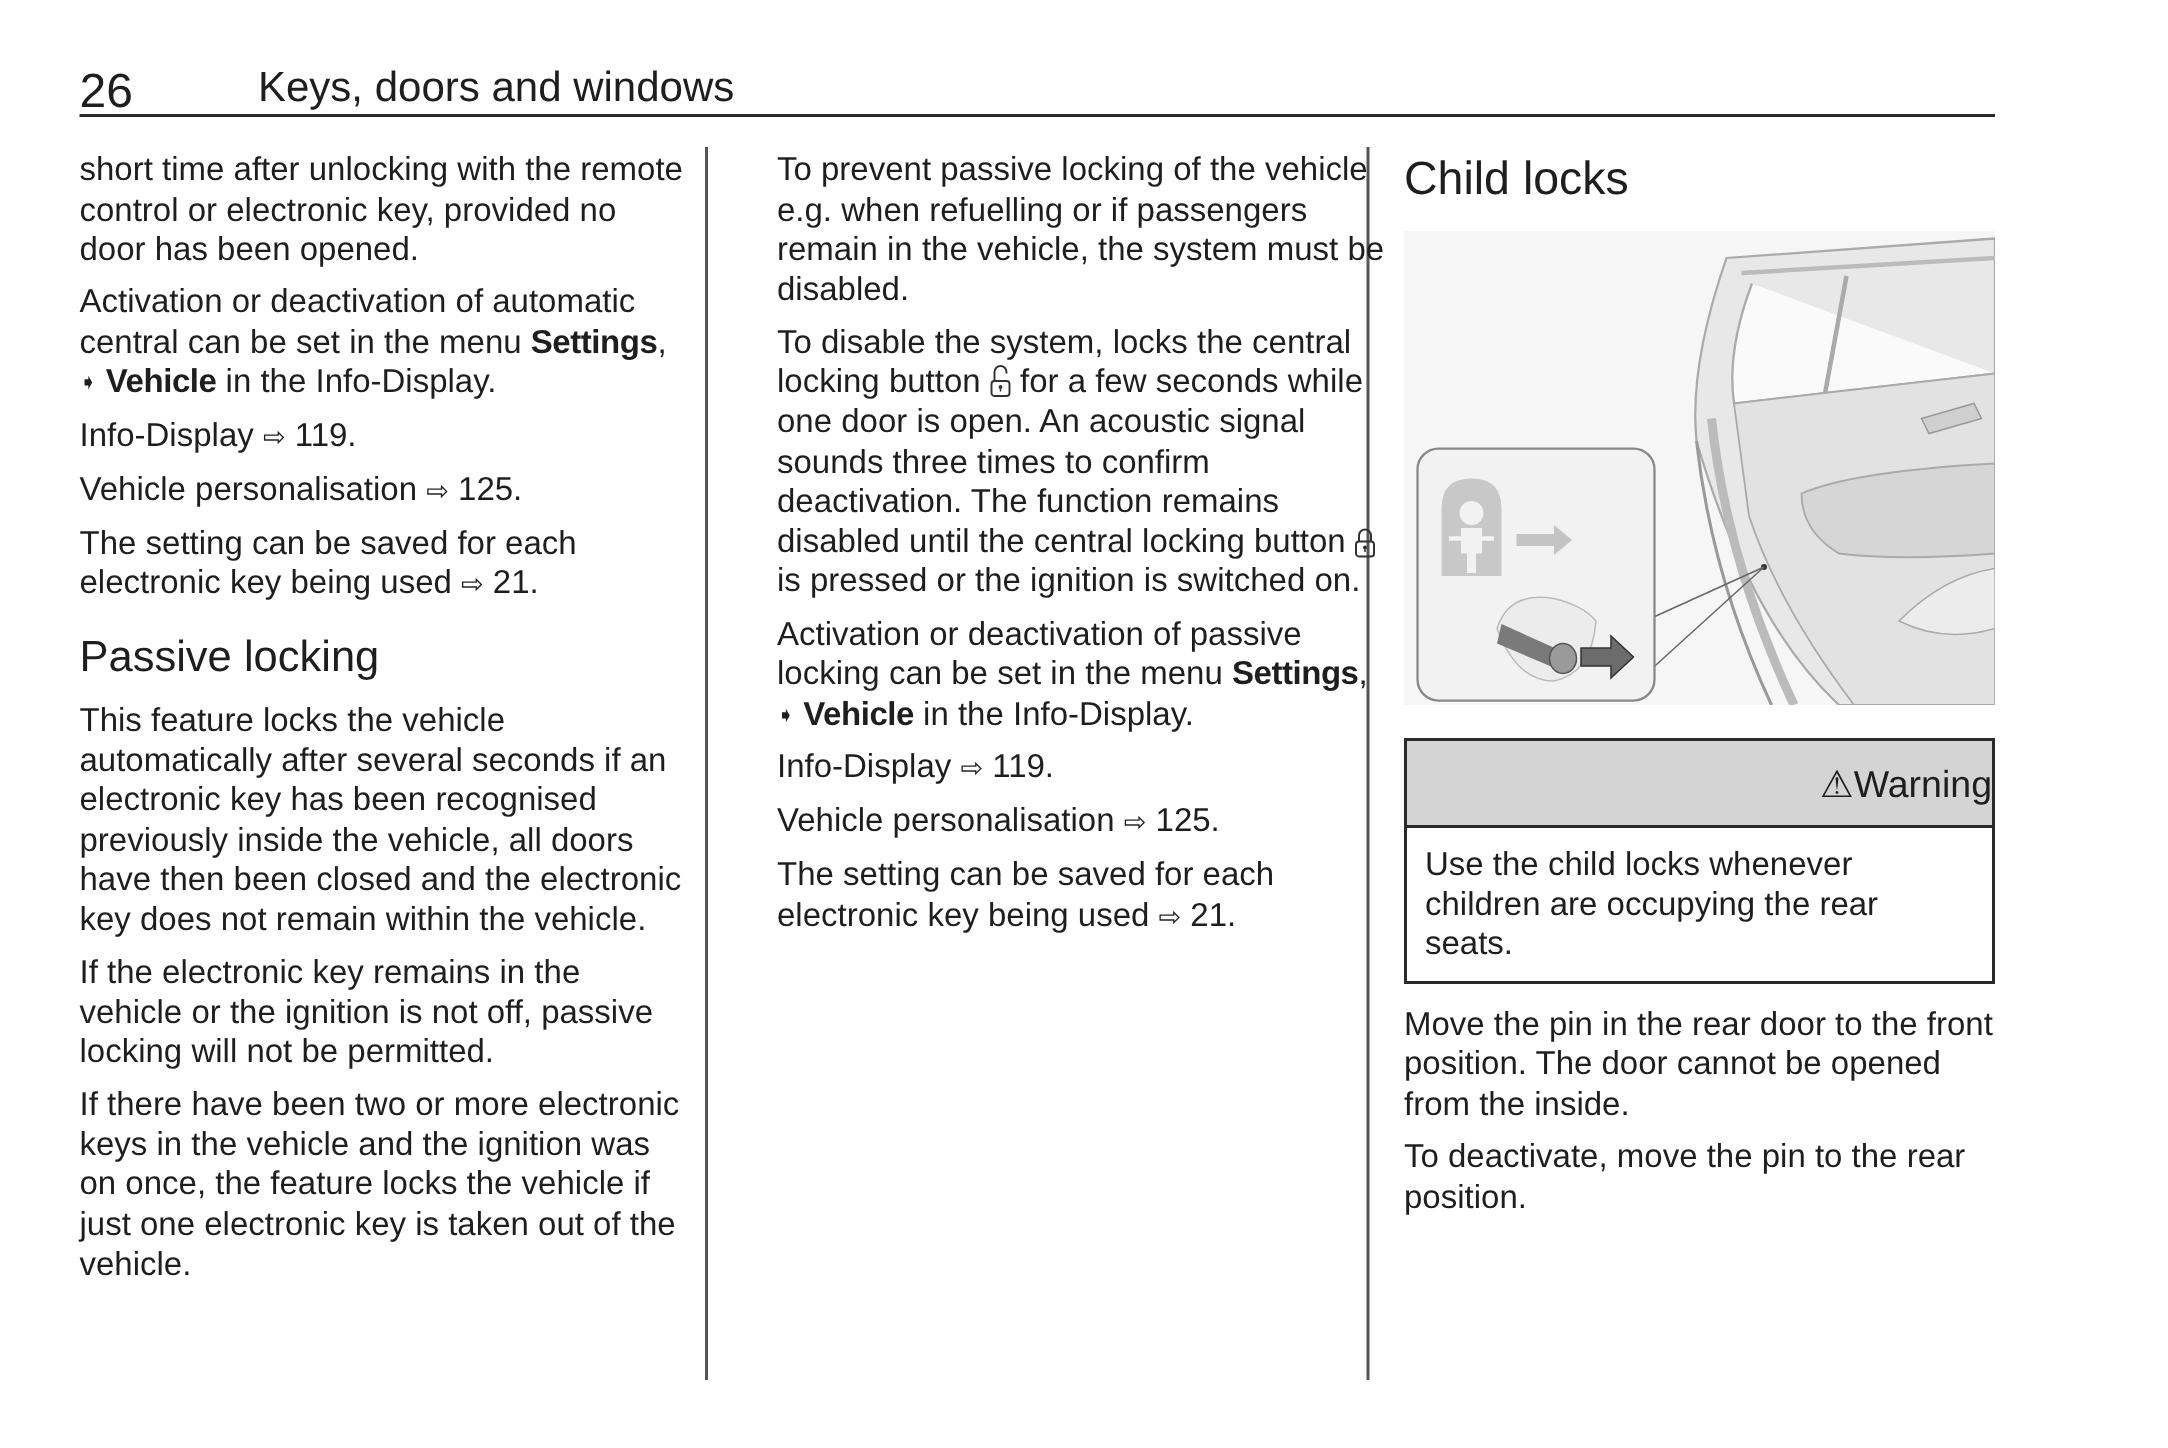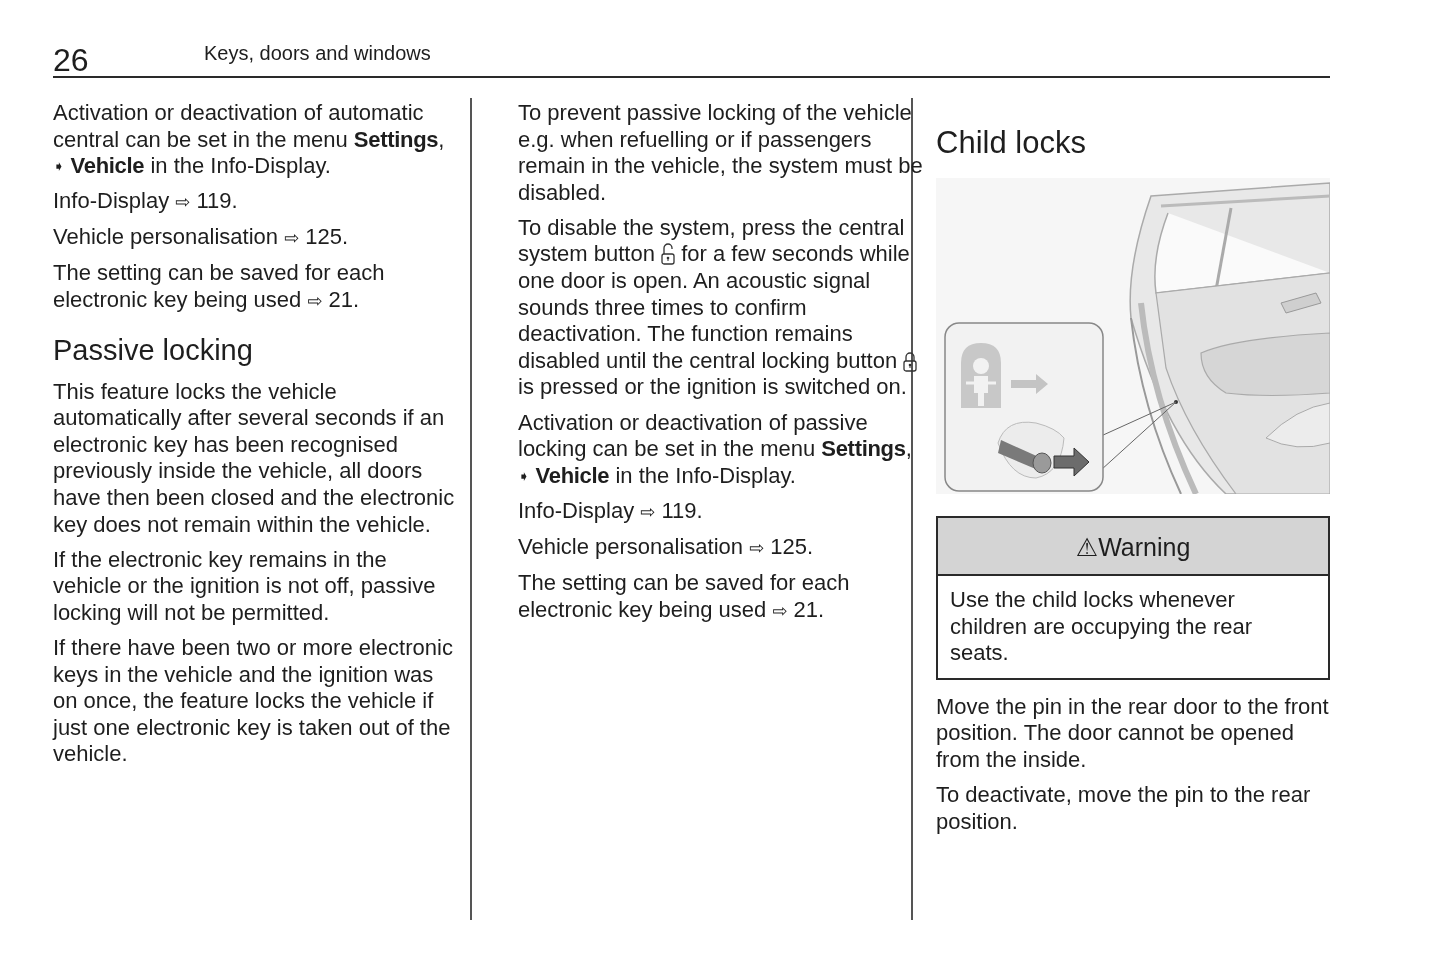--- a/index.html
+++ b/index.html
@@ -2,58 +2,59 @@
 <html><head>
   <meta charset="utf-8">
   <style>
     html, body { margin: 0; padding: 0; background: #ffffff; }
     body {
       width: 1445px; height: 965px; position: relative; overflow: hidden;
       font-family: "Liberation Sans", sans-serif; color: #1e1e1e;
     }
     .header { position: absolute; left: 53px; top: 40px; width: 1277px; height: 36px; border-bottom: 2px solid #2a2a2a; }
     .page-num { position: absolute; left: 0; top: 2px; font-size: 32px; }
-    .chapter { position: absolute; left: 119px; top: 2px; font-size: 20px; margin-left: 32px; }
+    .chapter { position: absolute; left: 119px; top: 2px; font-size: 28px; }
 
     .col { position: absolute; top: 100px; font-size: 22px; line-height: 26.6px; }
     .col1 { left: 53px; width: 405px; }
     .col2 { left: 518px; width: 405px; }
-    .col3 { left: 936px; width: 394px; margin-top: 24px; }
+    .col3 { left: 936px; width: 394px; }
     .divider { position: absolute; top: 98px; width: 2px; height: 822px; background: #555; }
     .div1 { left: 470px; }
     .div2 { left: 911px; }
 
     p { margin: 0 0 8.5px 0; }
     h2 { margin: 20px 0 14px 0; font-size: 29px; font-weight: normal; line-height: 30px; }
     h1 { margin: 0 0 16px 0; font-size: 31px; font-weight: normal; line-height: 38px; }
     .b { font-weight: bold; letter-spacing: -0.3px; }
     .arrow { font-size: 14px; vertical-align: 2px; }
     .ref { font-size: 18px; }
 
     .lock-icon { display: inline-block; width: 14px; height: 22px; vertical-align: -4px; }
 
     .illustration { width: 394px; height: 316px; background: #f4f4f4; position: relative; overflow: hidden; margin-bottom: 22px; }
 
     .warning-box { border: 2px solid #2a2a2a; width: 390px; margin-bottom: 14px; }
-    .warning-head { background: #d4d4d4; border-bottom: 2px solid #2a2a2a; text-align: center; height: 56px; line-height: 58px; font-size: 25px; }
+    .warning-head { background: #d4d4d4; border-bottom: 2px solid #2a2a2a; text-align: right; height: 56px; line-height: 58px; font-size: 25px; }
     .warning-body { padding: 11px 30px 11px 12px; }
     .warning-body p { margin: 0; }
   </style>
 </head>
 <body>
 
 <div class="header">
   <span class="page-num">26</span>
   <span class="chapter">Keys, doors and windows</span>
 </div>
 
 <div class="divider div1"></div>
 <div class="divider div2"></div>
 
 <div class="col col1">
+  <p>short time after unlocking with the remote control or electronic key, provided no door has been opened.</p>
   <p>
     <span>Activation or deactivation of automatic central can be set in the menu </span><span class="b">Settings</span><span>, </span><span class="arrow">➧</span><span class="b"> Vehicle</span><span> in the Info-Display.</span>
   </p>
   <p>
     <span>Info-Display </span><span class="ref">⇨</span><span> 119.</span>
   </p>
   <p>
     <span>Vehicle personalisation </span><span class="ref">⇨</span><span> 125.</span>
   </p>
   <p>
@@ -61,21 +62,21 @@
   </p>
   <h2>Passive locking</h2>
   <p>This feature locks the vehicle automatically after several seconds if an electronic key has been recognised previously inside the vehicle, all doors have then been closed and the electronic key does not remain within the vehicle.</p>
   <p>If the electronic key remains in the vehicle or the ignition is not off, passive locking will not be permitted.</p>
   <p>If there have been two or more electronic keys in the vehicle and the ignition was on once, the feature locks the vehicle if just one electronic key is taken out of the vehicle.</p>
 </div>
 
 <div class="col col2">
   <p>To prevent passive locking of the vehicle e.g. when refuelling or if passengers remain in the vehicle, the system must be disabled.</p>
   <p>
-    <span>To disable the system, press the central system button </span><svg class="lock-icon" viewBox="0 0 14 22">
+    <span>To disable the system, locks the central locking button </span><svg class="lock-icon" viewBox="0 0 14 22">
         <path d="M3 11 V5 a4 4 0 0 1 8 0 V6" fill="none" stroke="#333" stroke-width="1.3"></path>
         <rect x="1" y="11" width="12" height="10" rx="2" fill="none" stroke="#333" stroke-width="1.3"></rect>
         <circle cx="7" cy="15" r="1.3" fill="#333"></circle>
         <line x1="7" y1="15" x2="7" y2="18" stroke="#333" stroke-width="1"></line>
       </svg><span> for a few seconds while one door is open. An acoustic signal sounds three times to confirm deactivation. The function remains disabled until the central locking button </span><svg class="lock-icon" viewBox="0 0 14 22">
         <path d="M3 11 V7 a4 4 0 0 1 8 0 V11" fill="none" stroke="#333" stroke-width="1.3"></path>
         <rect x="1" y="11" width="12" height="10" rx="2" fill="none" stroke="#333" stroke-width="1.3"></rect>
         <circle cx="7" cy="15" r="1.3" fill="#333"></circle>
         <line x1="7" y1="15" x2="7" y2="18" stroke="#333" stroke-width="1"></line>
       </svg><span> is pressed or the ignition is switched on.</span>

